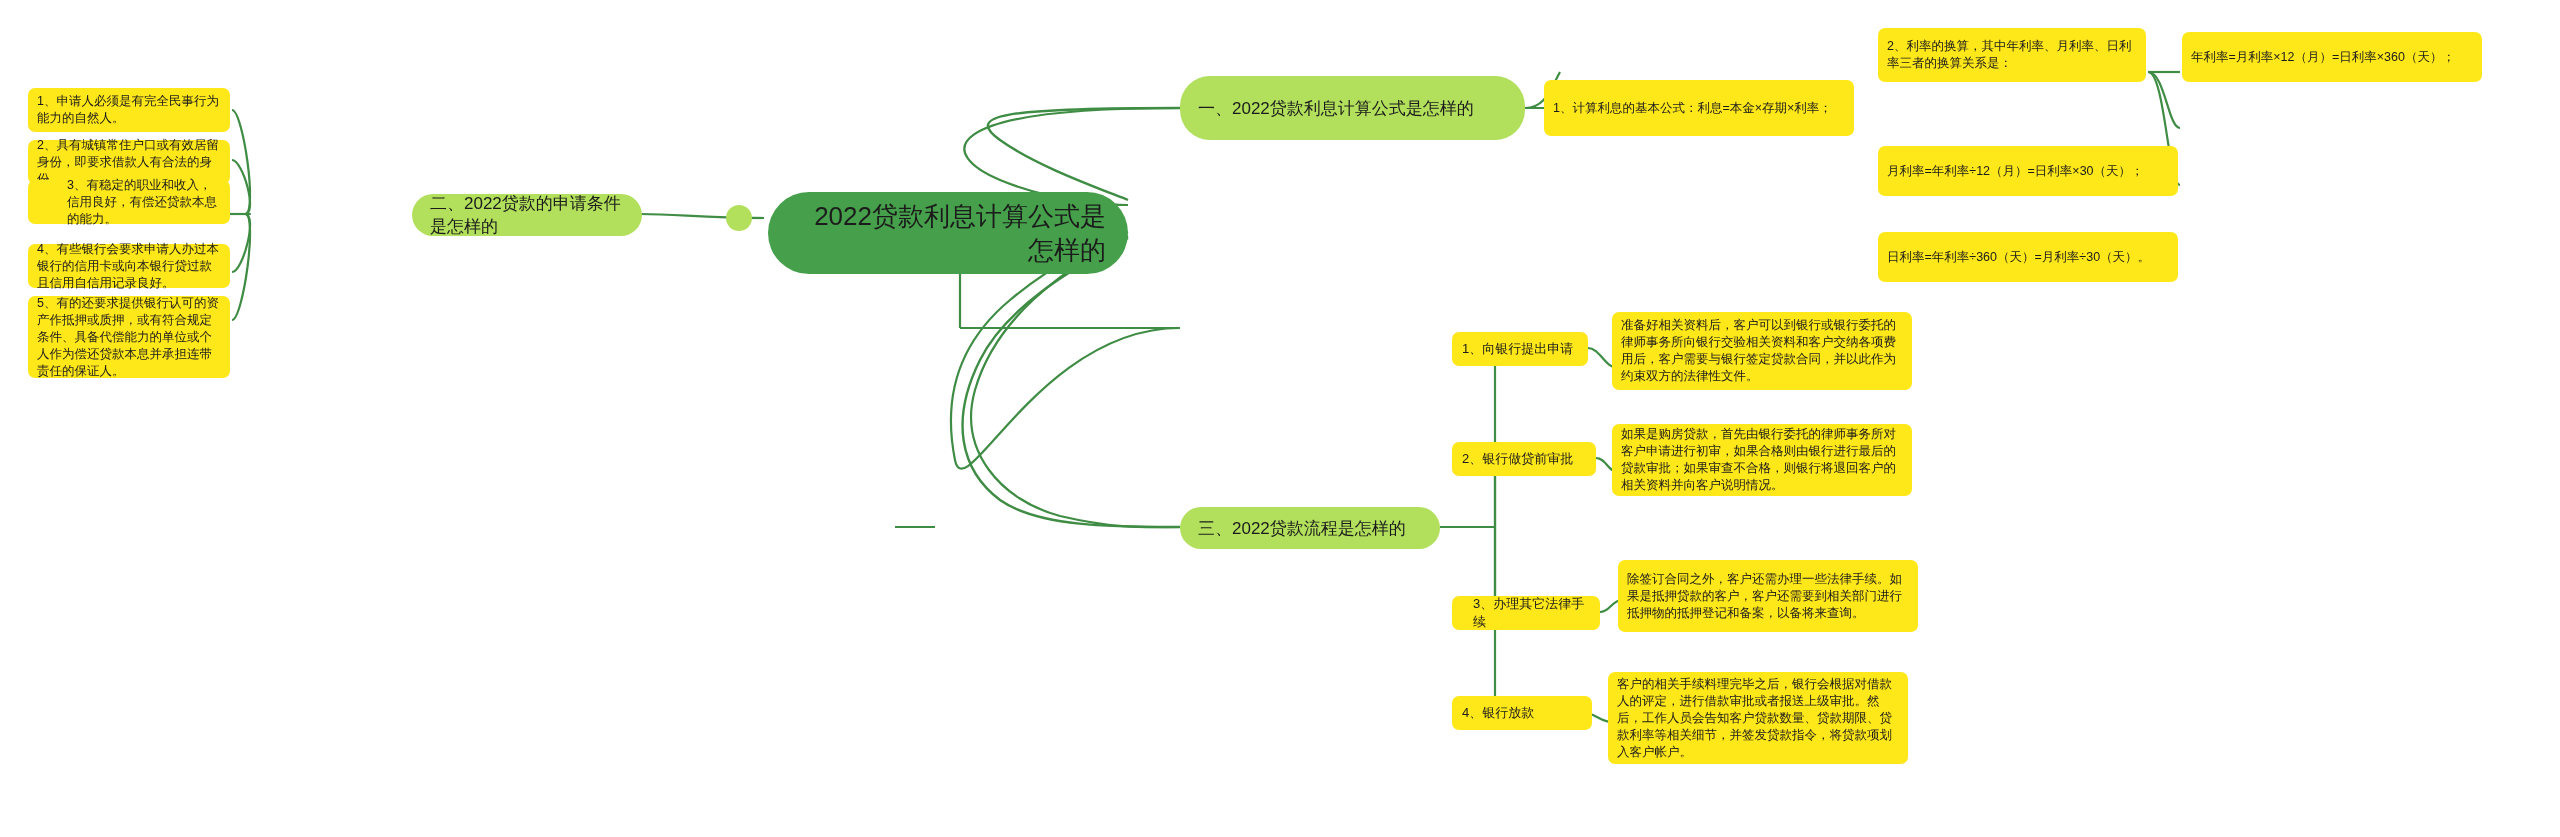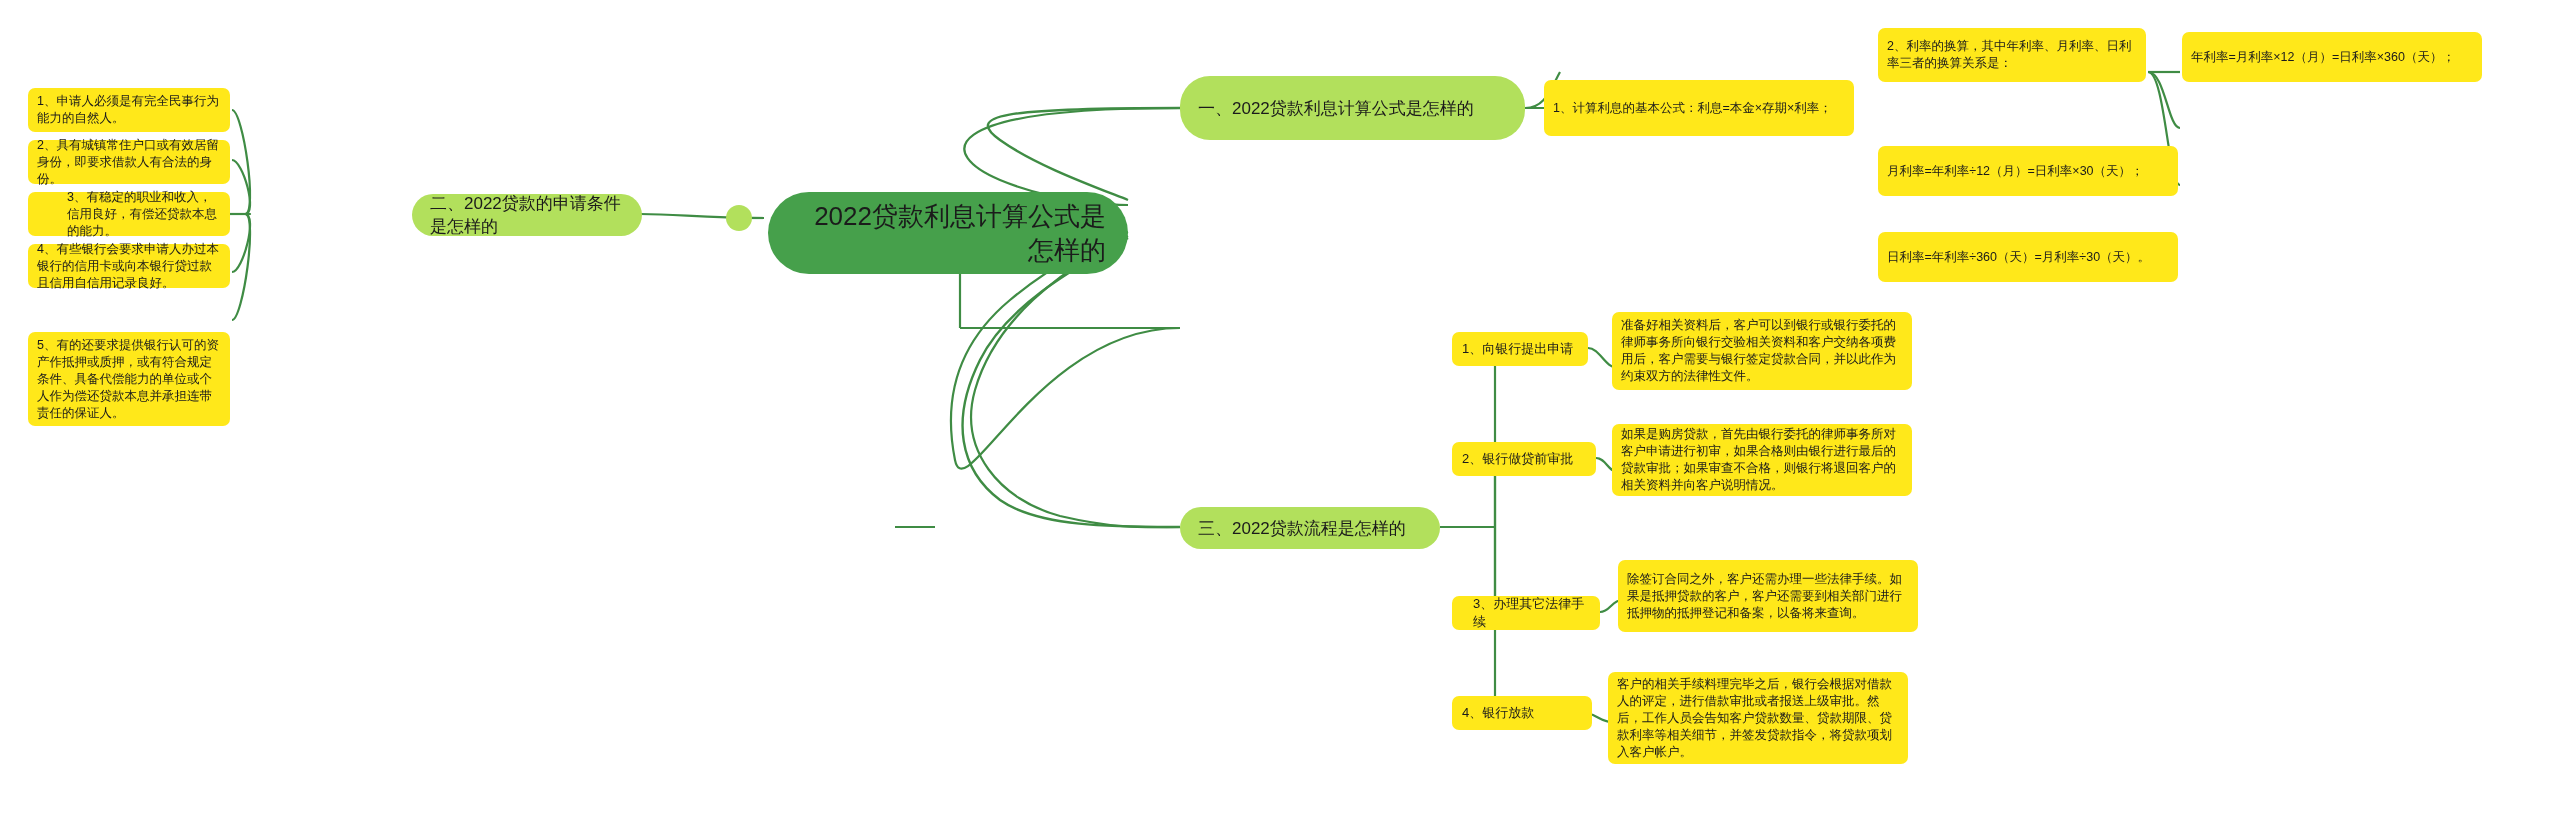--- a/index.html
+++ b/index.html
@@ -148,27 +148,27 @@
   <div class="node n-l1" style="left:412px;top:194px;width:230px;height:42px;">
     <span class="txt">二、2022贷款的申请条件是怎样的</span>
   </div>
 
   <div class="node n-leaf" style="left:28px;top:88px;width:202px;height:44px;">
     <span class="txt">1、申请人必须是有完全民事行为能力的自然人。</span>
   </div>
   <div class="node n-leaf" style="left:28px;top:140px;width:202px;height:44px;justify-content:flex-end;">
     <span class="txt">2、具有城镇常住户口或有效居留身份，即要求借款人有合法的身份。</span>
   </div>
-  <div class="node n-leaf" style="left:28px;top:192px;width:202px;height:44px;padding-left:39px;">
+  <div class="node n-leaf" style="left:28px;top:180px;width:202px;height:44px;padding-left:39px;">
     <span class="txt">3、有稳定的职业和收入，信用良好，有偿还贷款本息的能力。</span>
   </div>
   <div class="node n-leaf" style="left:28px;top:244px;width:202px;height:44px;">
     <span class="txt">4、有些银行会要求申请人办过本银行的信用卡或向本银行贷过款且信用自信用记录良好。</span>
   </div>
-  <div class="node n-leaf" style="left:28px;top:296px;width:202px;height:94px;margin-top:36px;">
+  <div class="node n-leaf" style="left:28px;top:296px;width:202px;height:82px;">
     <span class="txt">5、有的还要求提供银行认可的资产作抵押或质押，或有符合规定条件、具备代偿能力的单位或个人作为偿还贷款本息并承担连带责任的保证人。</span>
   </div>
 
   <div class="node n-l1" style="left:1180px;top:507px;width:260px;height:42px;">
     <span class="txt">三、2022贷款流程是怎样的</span>
   </div>
 
   <div class="node n-step" style="left:1452px;top:332px;width:136px;height:34px;">
     <span class="txt">1、向银行提出申请</span>
   </div>

